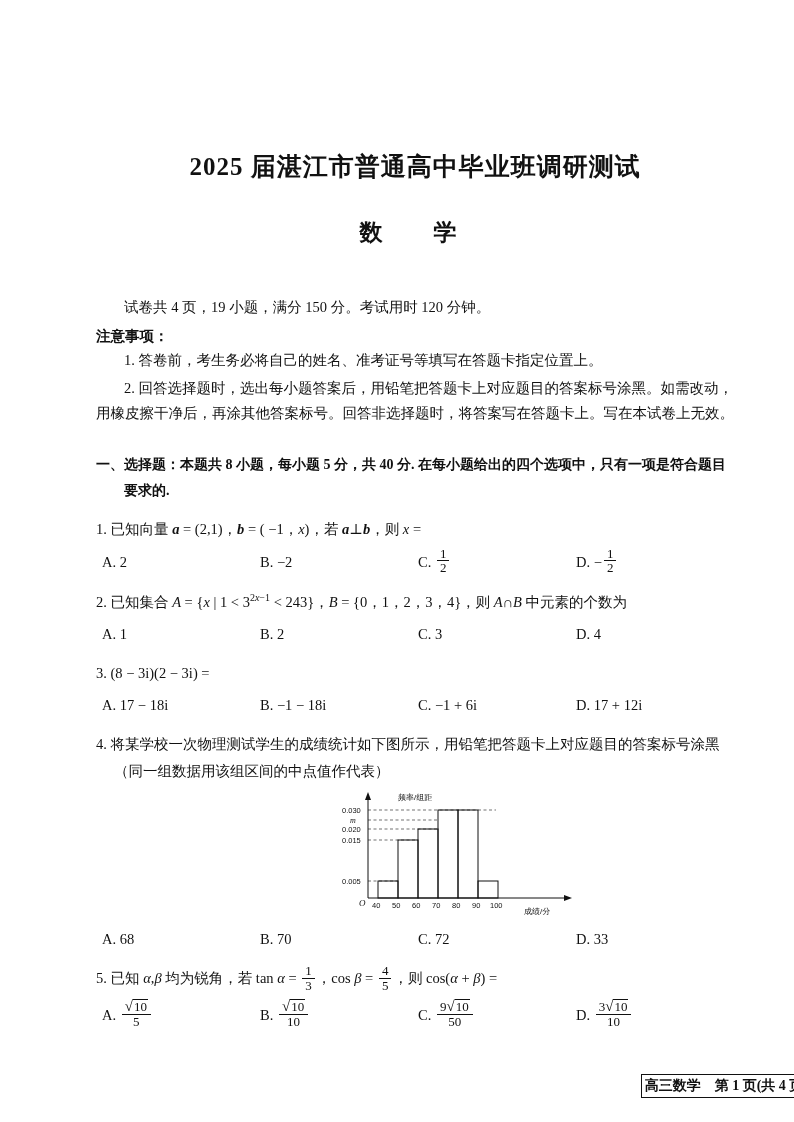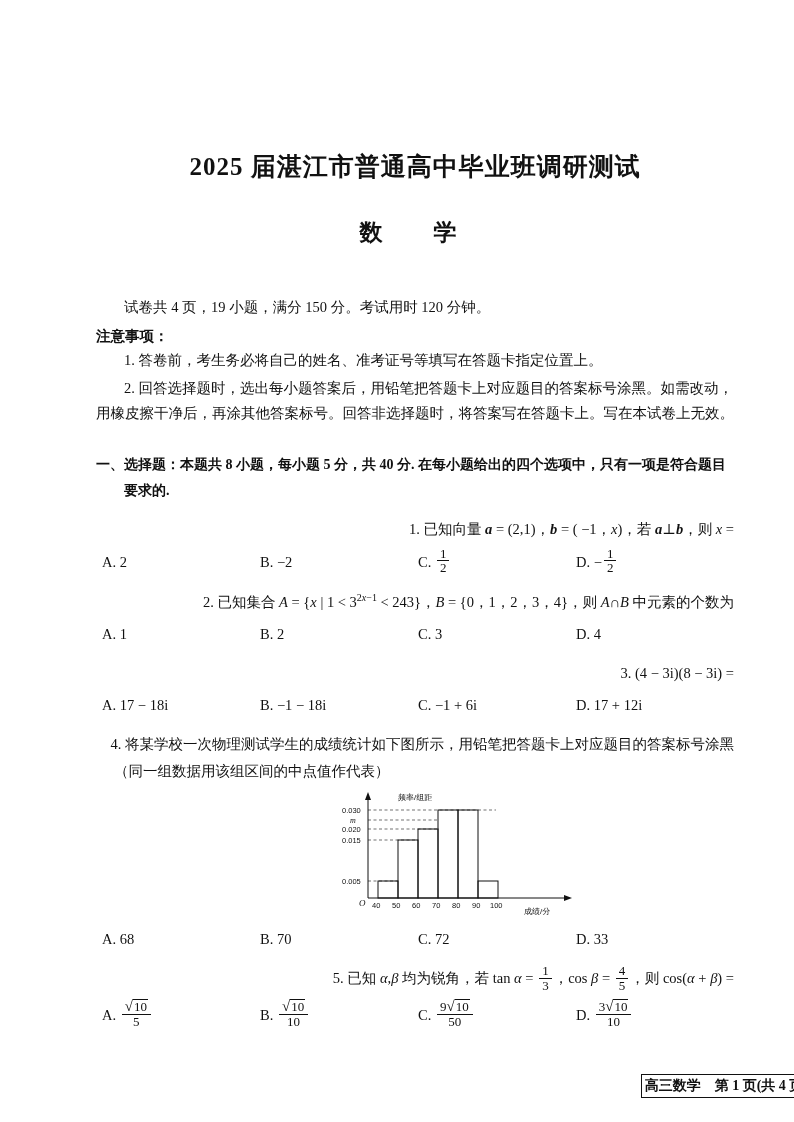--- a/index.html
+++ b/index.html
@@ -71,21 +71,20 @@
     display: block;
     text-indent: 28px;
   }
   .q {
     font-size: 14.5px;
     margin-top: 13px;
     line-height: 1.8;
   }
   .q-text {
     display: block;
-    text-align: right;
   }
   .q-text2 {
     display: block;
     text-indent: 18px;
   }
   .opts {
     display: flex;
     margin-top: 6px;
     font-size: 14.5px;
     padding-left: 6px;
@@ -217,21 +216,21 @@
         <div><span>A.</span>&nbsp;<span>1</span></div>
         <div><span>B.</span>&nbsp;<span>2</span></div>
         <div><span>C.</span>&nbsp;<span>3</span></div>
         <div><span>D.</span>&nbsp;<span>4</span></div>
       </div>
     </div>
 
     <div class="q">
       <span class="q-text">
         <span>3.</span>
-        <span>(4 − 3i)(8 − 3i) =</span>
+        <span>(8 − 3i)(2 − 3i) =</span>
       </span>
       <div class="opts">
         <div><span>A.</span>&nbsp;<span>17 − 18i</span></div>
         <div><span>B.</span>&nbsp;<span>−1 − 18i</span></div>
         <div><span>C.</span>&nbsp;<span>−1 + 6i</span></div>
         <div><span>D.</span>&nbsp;<span>17 + 12i</span></div>
       </div>
     </div>
 
     <div class="q">

